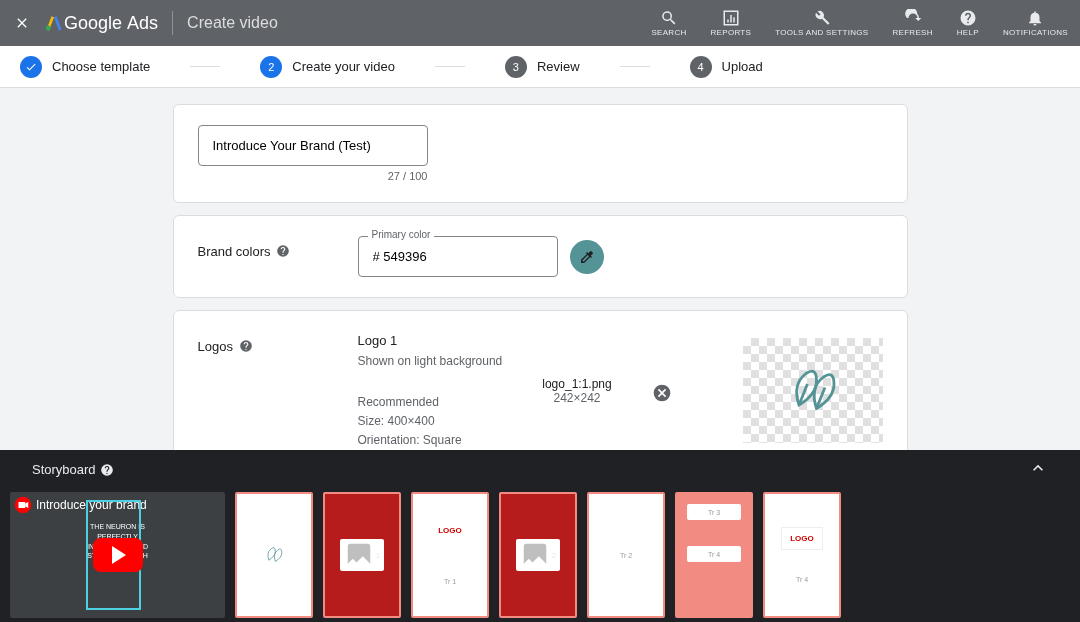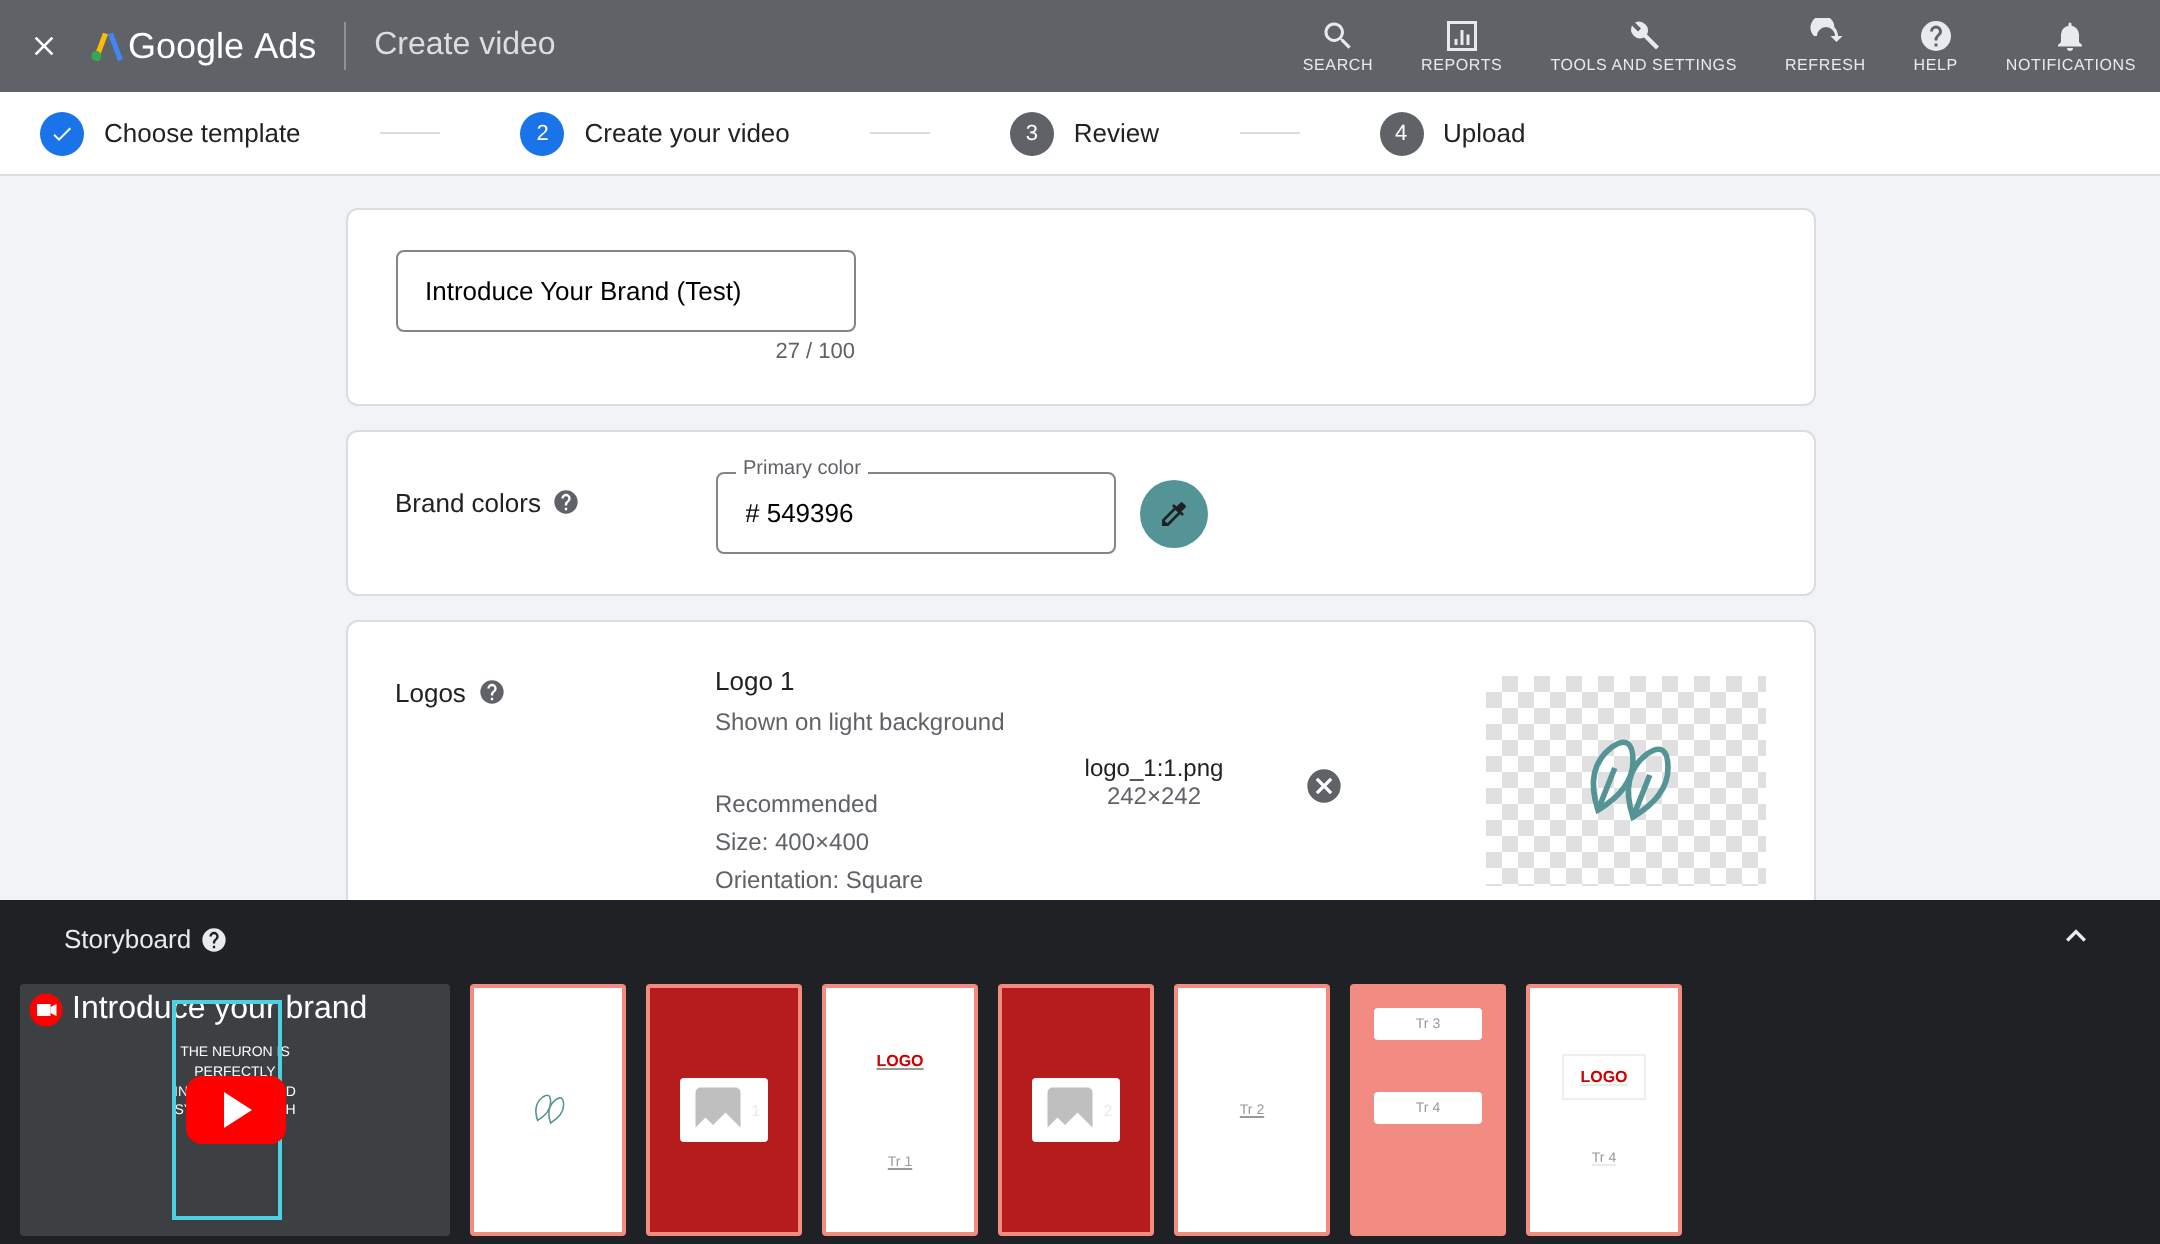--- a/index.html
+++ b/index.html
@@ -61,25 +61,25 @@
 
 
 .storyboard { position:absolute; bottom:0; left:0; right:0; height:172px; background:#202124; color:#e8eaed; }
 .storyboard-header { display:flex; align-items:center; padding:8px 32px; font-size:13px; }
 .storyboard-header .help-icon { color:#e8eaed; }
 .collapse { margin-left:auto; cursor:pointer; }
 .collapse svg { width:20px; height:20px; fill:#e8eaed; }
 .sb-body { display:flex; gap:10px; padding:0 10px; height:132px; align-items:center; }
 
 .sb-card { height:126px; border:2px solid #f28b82; border-radius:2px; background:#fff; flex-shrink:0; position:relative; overflow:hidden; }
-.sb-narrow { width:78px;text-decoration:underline; }
+.sb-narrow { width:78px; }
 
 .sb-intro { background:#3c4043; border:none; width:215px; display:flex; align-items:center; justify-content:center; position:relative; }
 .sb-intro .overlay-text { position:absolute; top:10px; color:#fff; font-size:7px; text-align:center; line-height:1.4; }
-.yt-badge { position:absolute; top:4px; left:4px; display:flex; align-items:center; gap:4px; color:#fff; font-size:16px; }
+.yt-badge { position:absolute; top:4px; left:4px; display:flex; align-items:center; gap:4px; color:#fff; font-size:12px; }
 .yt-play { width:50px; height:34px; background:#ff0000; border-radius:8px; display:flex; align-items:center; justify-content:center; }
 .yt-play::after { content:""; border-left:14px solid #fff; border-top:9px solid transparent; border-bottom:9px solid transparent; margin-left:3px; }
 .sb-intro-inner { position:absolute; top:8px; bottom:8px; width:55px; left:76px; border:2px solid #4dd0e1; }
 
 .sb-logo-small { display:flex; align-items:center; justify-content:center; }
 .sb-logo-small svg { width:26px; height:26px; stroke:#549396; fill:none; stroke-width:3; }
 
 .sb-red { background:#b71c1c; display:flex; align-items:center; justify-content:center; }
 .sb-red svg { width:30px; height:30px; fill:rgba(0,0,0,0.25); }
 .sb-red .chip { background:#fff; font-size:8px; padding:1px 4px; border-radius:2px; position:absolute; display:flex; align-items:center; gap:2px; }

